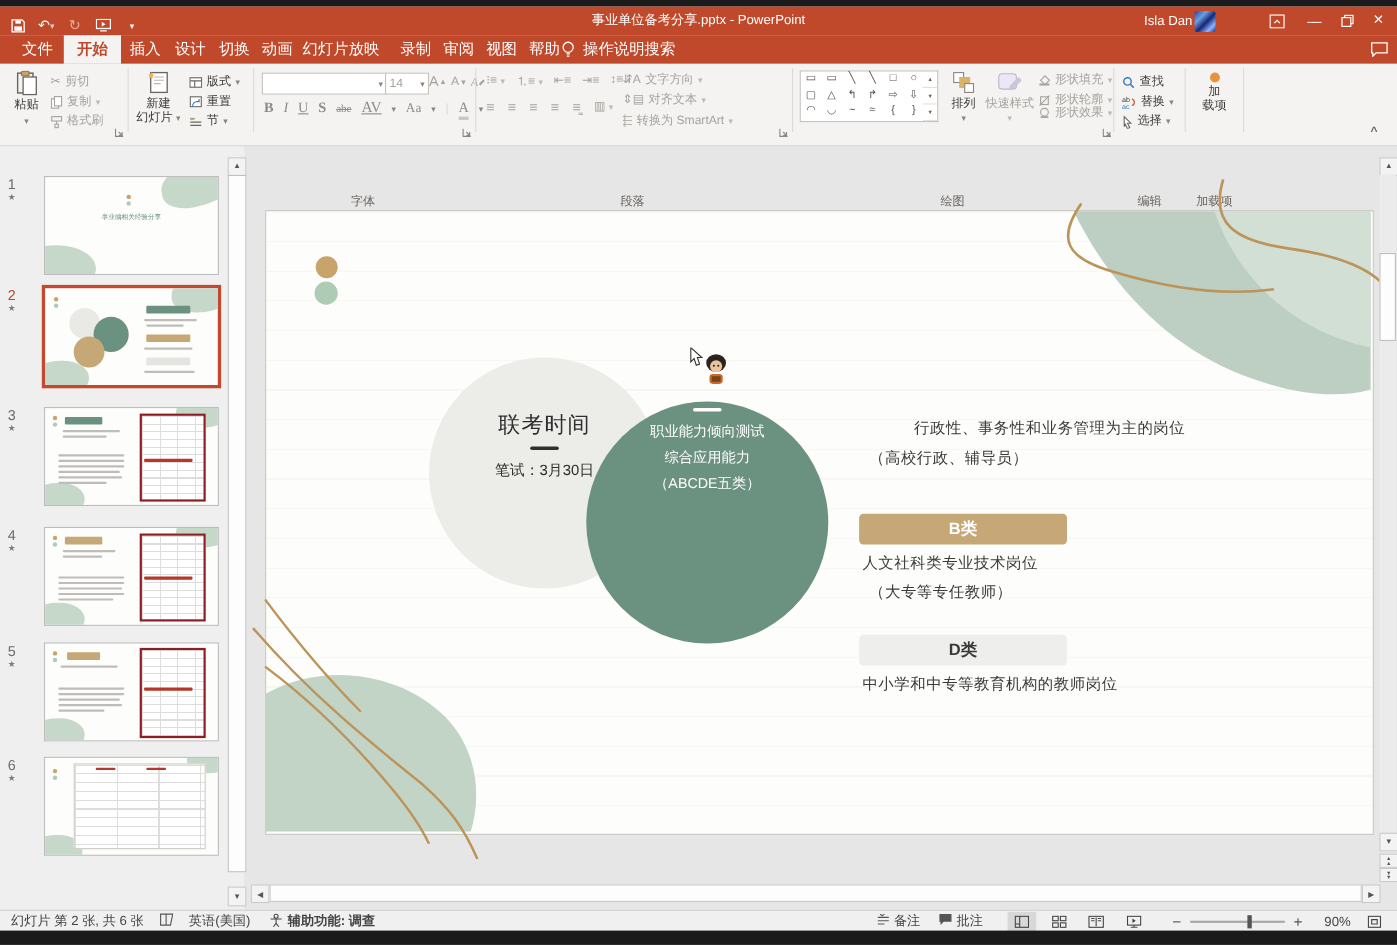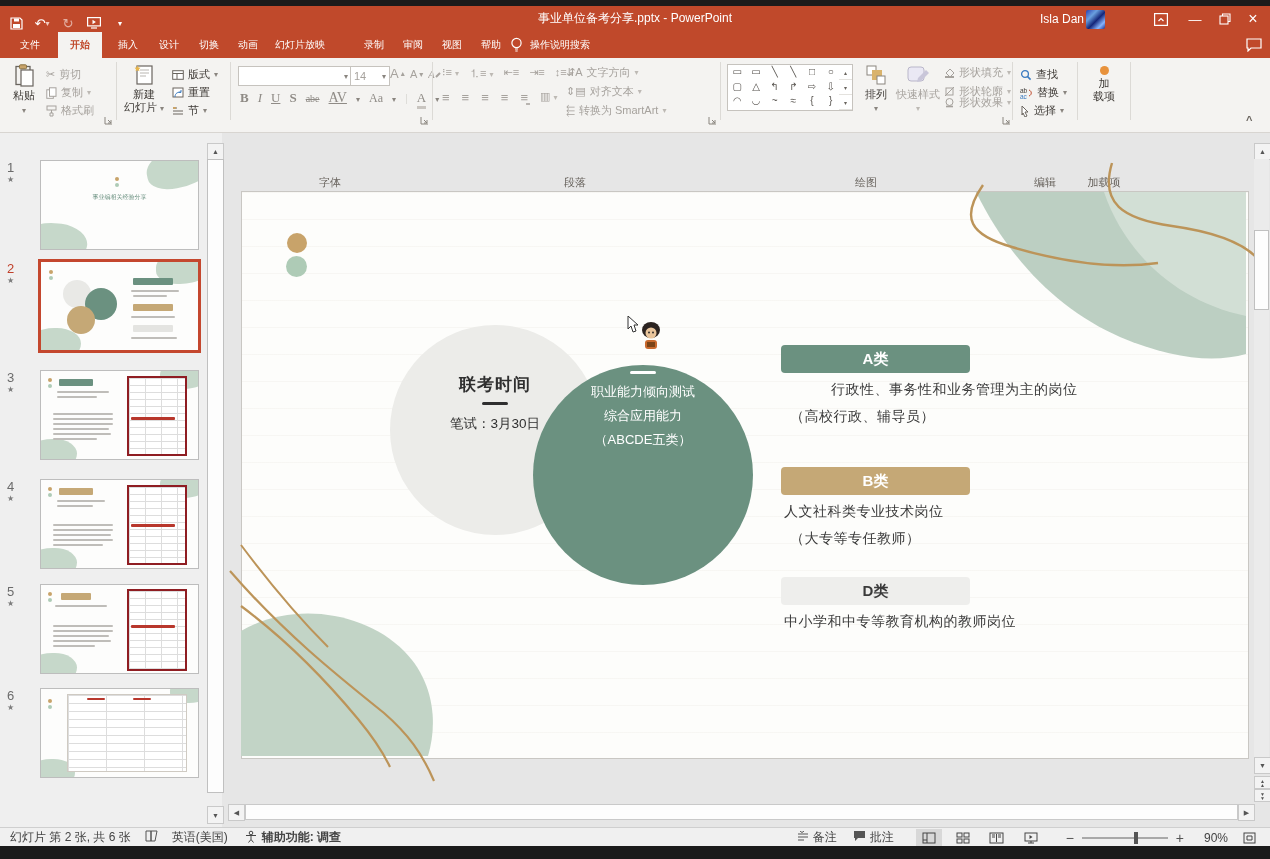--- a/index.html
+++ b/index.html
@@ -2,21 +2,21 @@
 <html><head>
 <meta charset="utf-8">
 <style>
   html,body{margin:0;padding:0;background:#555;}
   #app{position:relative;width:1270px;height:859px;background:#E6E6E6;overflow:hidden;
        font-family:"Liberation Sans","DejaVu Sans",sans-serif;-webkit-font-smoothing:antialiased;}
   .abs{position:absolute;}
   
   .strip{left:0;width:1270px;background:#1b1b1b;}
   .titlebar{left:0;top:6px;width:1270px;height:26px;background:#C0492B;color:#fff;font-size:12px;}
-  .tabrow{left:0;top:32px;width:1270px;height:26px;background:#C0492B;color:#fff;font-size:10px;}
+  .tabrow{left:0;top:32px;width:1270px;height:26px;background:#C0492B;color:#fff;font-size:14px;}
   .qat{left:8px;top:9px;display:flex;gap:10px;align-items:center;color:#fff;}
   .qat .qi{width:16px;height:16px;display:flex;align-items:center;justify-content:center;font-size:13px;}
   .title-text{top:6px;left:0;width:1270px;text-align:center;line-height:13px;}
   .tb-user{top:6px;left:1040px;line-height:14px;}
   .avatar{top:4px;left:1086px;width:19px;height:19px;border-radius:2px;
           background:linear-gradient(135deg,#2b3fb0 0%,#6aa0e0 30%,#14267a 55%,#88b6ff 80%,#1b2f8e 100%);}
   .winbtn{top:0;width:34px;height:26px;display:flex;align-items:center;justify-content:center;font-size:13px;color:#fff;}
   .tab{top:0;height:26px;display:flex;align-items:center;justify-content:center;padding:0 12px;color:#fff;}
   .tab.active{background:#F4F3F1;color:#C0492B;font-weight:bold;}
   
@@ -57,21 +57,21 @@
   .m-dots{position:absolute;width:4px;}
   .m-dots i{display:block;width:4px;height:4px;border-radius:50%;margin-bottom:2px;}
   
   .sbtn{background:#F3F3F3;border:1px solid #C9C9C9;display:flex;align-items:center;justify-content:center;
         font-size:7px;color:#555;}
   .sthumb{background:#FDFDFD;border:1px solid #C0C0C0;}
   
   .page{left:241px;top:191px;width:1006px;height:566px;background:#FDFDFB;border:1px solid #C9C7C3;
         background-image:repeating-linear-gradient(180deg,rgba(205,198,186,.12) 0 1px,transparent 1px 27px);}
   .circle{border-radius:50%;text-align:center;}
-  .c-title{font-weight:bold;font-size:17px;letter-spacing:1px;}
+  .c-title{font-weight:normal;font-size:20px;letter-spacing:1px;}
   .c-div{height:3px;width:26px;margin:6px auto;border-radius:2px;}
   .cat-bar{width:189px;height:28px;border-radius:4px;text-align:center;line-height:28px;
            font-weight:bold;font-size:15px;}
   .cat-txt{font-size:14px;color:#3b3b3b;letter-spacing:.5px;}
   
   .track{background:#FDFDFD;border:1px solid #C9C9C9;}
   
   .status{left:0;top:827px;width:1270px;height:19px;background:#F0F0F0;border-top:1px solid #CFCFCF;
           font-size:12px;color:#444;display:flex;align-items:center;}
   .st{white-space:nowrap;}
@@ -597,21 +597,20 @@
 
   <div class="abs circle" style="left:533px;top:365px;width:220px;height:220px;background:#6B9180;z-index:4;color:#fff">
     <div class="c-div" style="background:#fff"></div>
     <div style="font-size:13px;line-height:24px">
       <div>职业能力倾向测试</div>
       <div>综合应用能力</div>
       <div>（ABCDE五类）</div>
     </div>
   </div>
 
-  <div class="abs cat-bar" style="left:781px;top:345px;background:#6B9180;color:#fff;z-index:2">A类</div>
   <div class="abs cat-txt" style="left:831px;top:381px;z-index:2">行政性、事务性和业务管理为主的岗位</div>
   <div class="abs cat-txt" style="left:790px;top:408px;z-index:2">（高校行政、辅导员）</div>
 
   <div class="abs cat-bar" style="left:781px;top:467px;background:#C5A876;color:#fff;z-index:2">B类</div>
   <div class="abs cat-txt" style="left:784px;top:503px;z-index:2">人文社科类专业技术岗位</div>
   <div class="abs cat-txt" style="left:790px;top:530px;z-index:2">（大专等专任教师）</div>
 
   <div class="abs cat-bar" style="left:781px;top:577px;background:#EEEEEC;color:#3a3a3a;z-index:2">D类</div>
   <div class="abs cat-txt" style="left:784px;top:613px;z-index:2">中小学和中专等教育机构的教师岗位</div>
 

